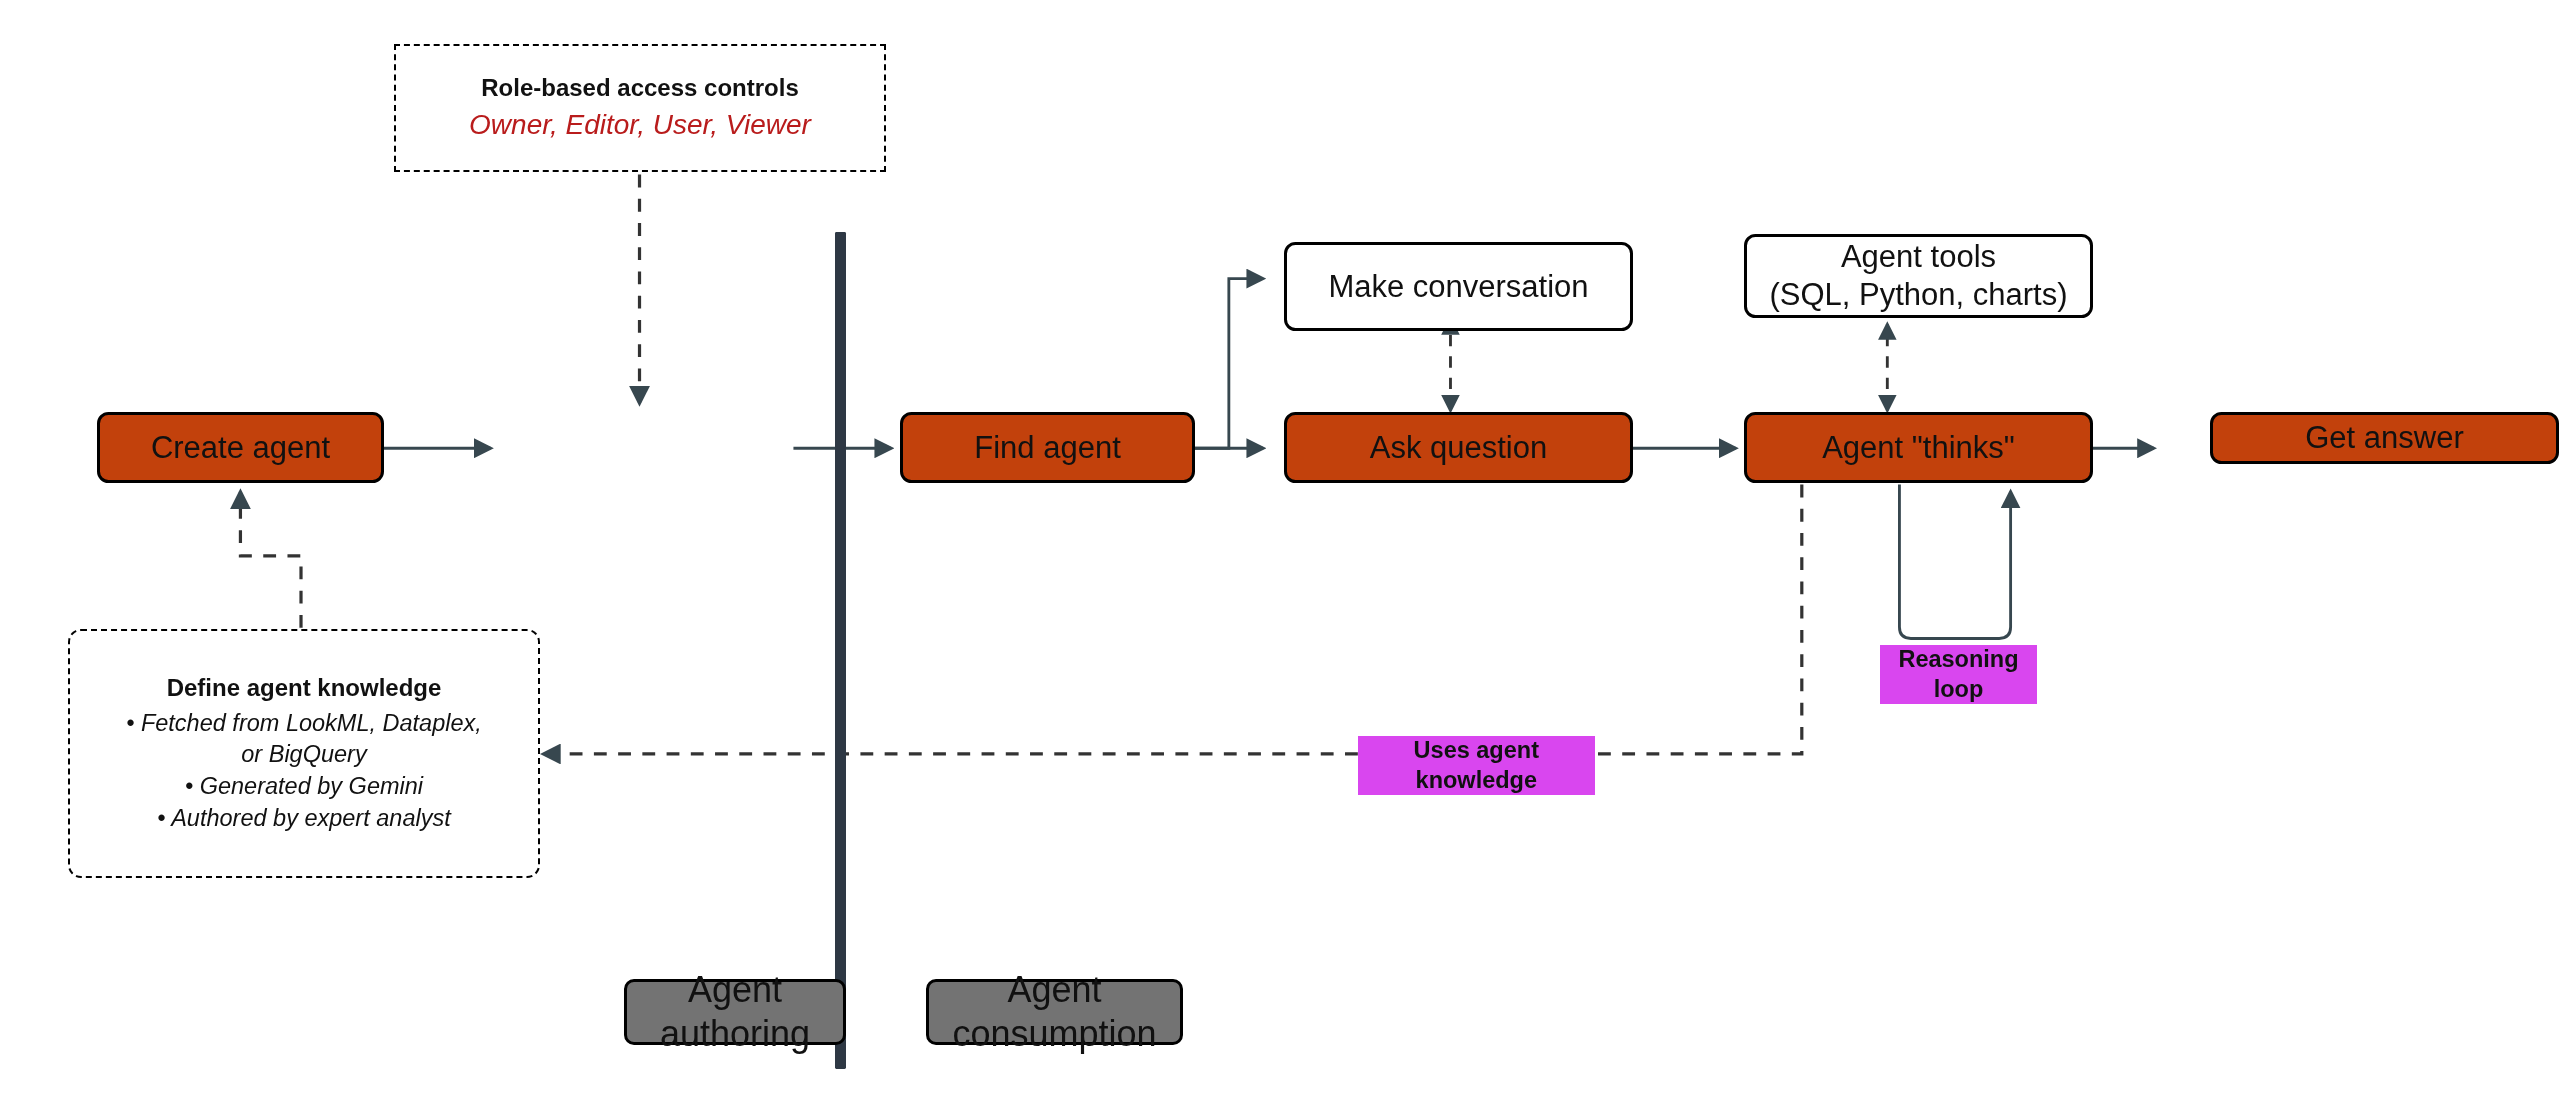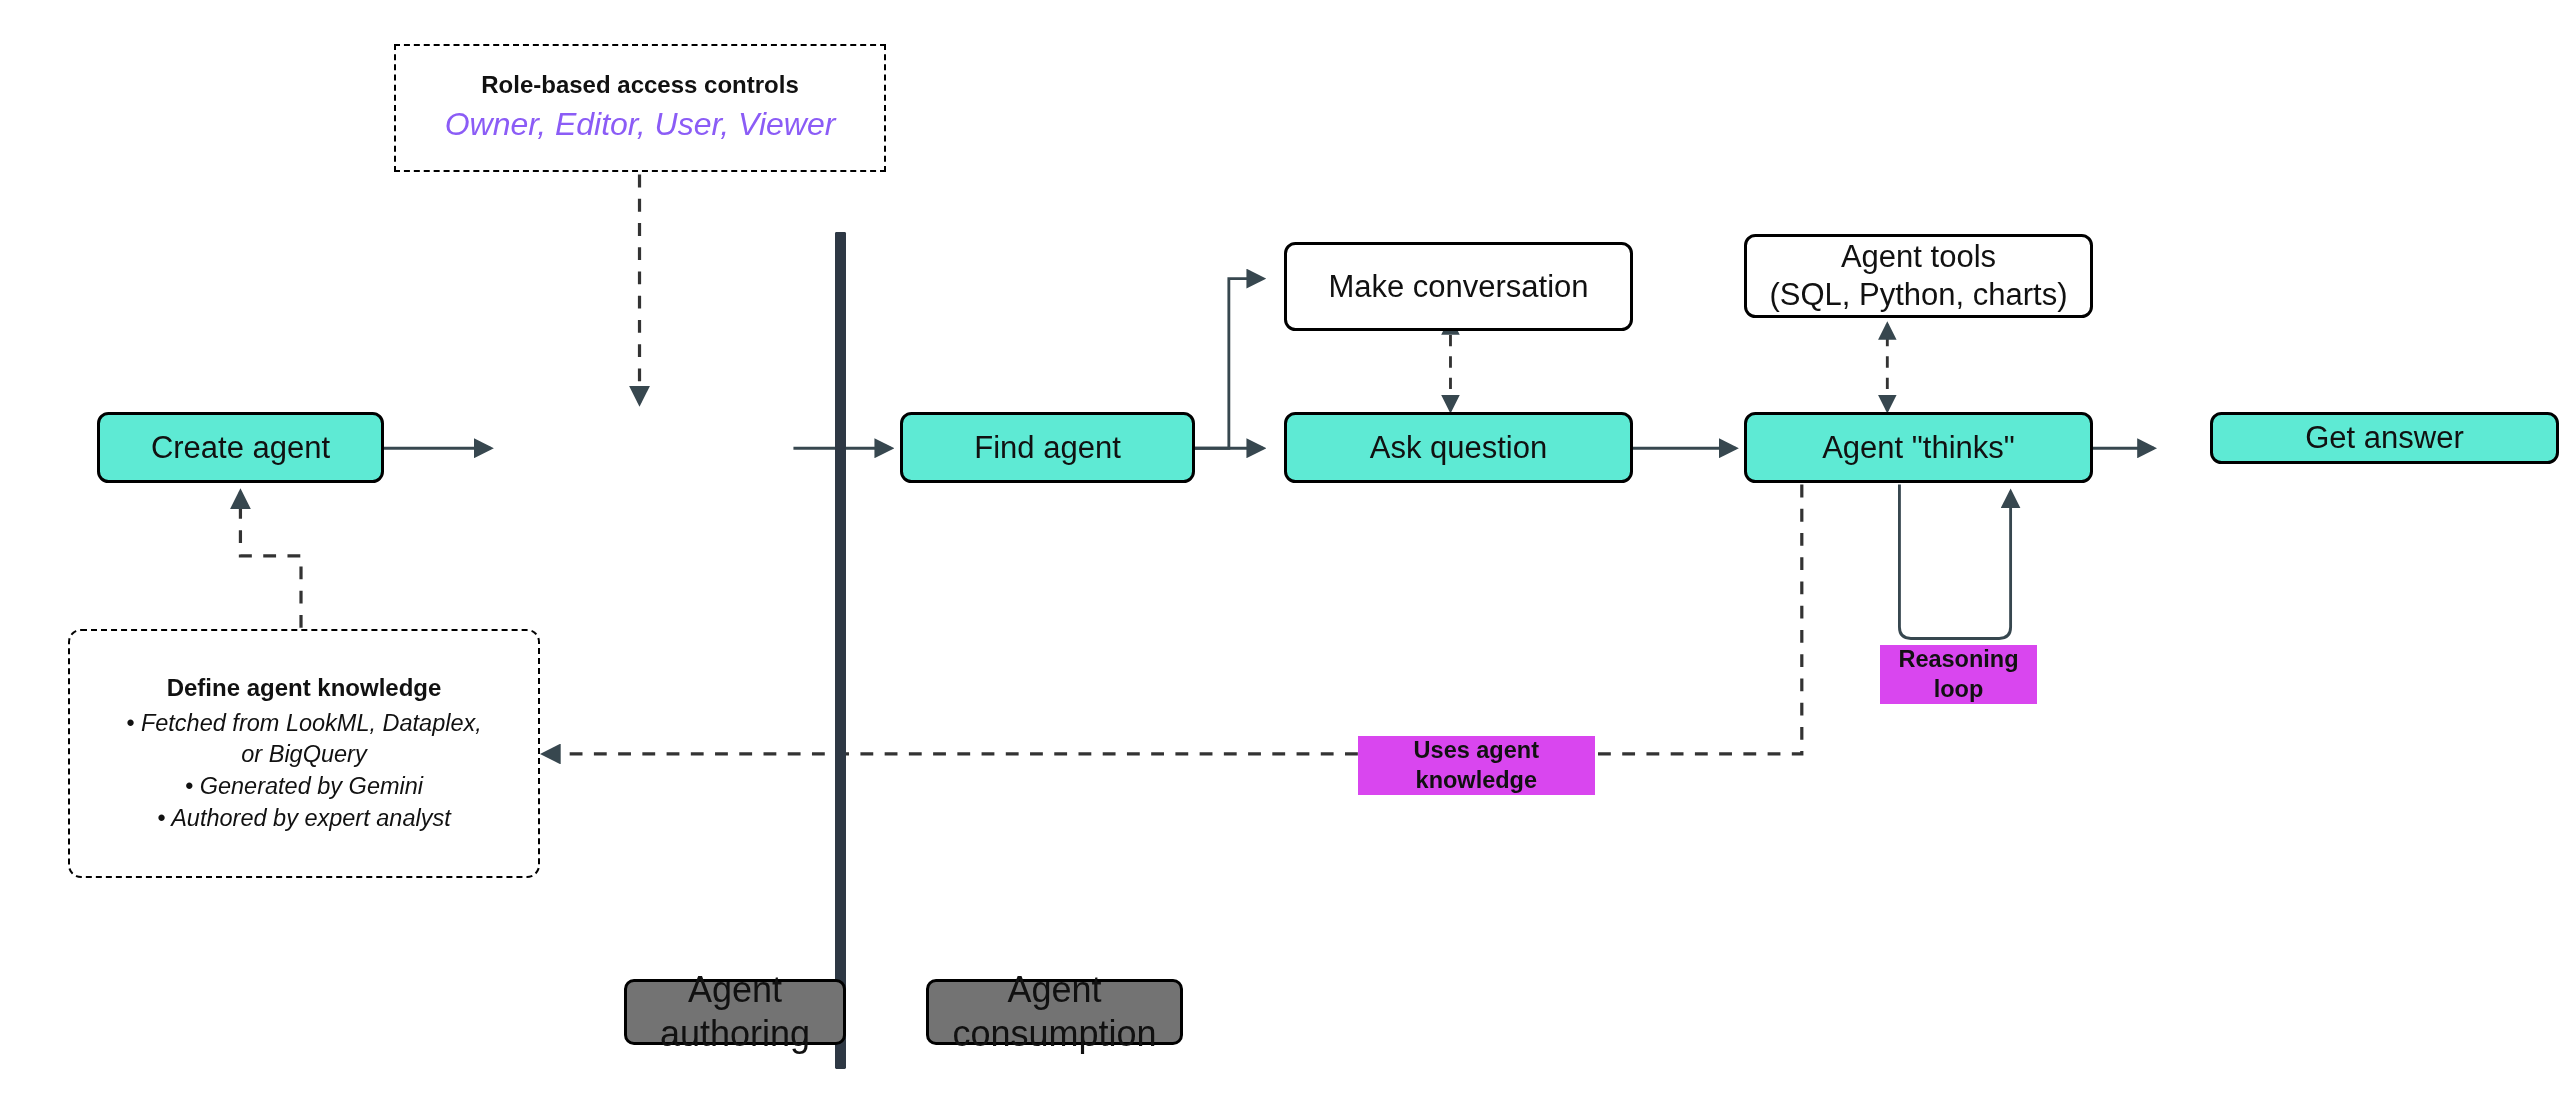--- a/index.html
+++ b/index.html
@@ -53,21 +53,21 @@
     align-items: center;
     justify-content: center;
     text-align: center;
     border: 3.6px solid #000000;
     border-radius: 11.4px;
     color: #111111;
     line-height: 1.22;
     white-space: pre-line;
   }
   .node.blue {
-    background: #5eead4;
+    background: #c2410c;
     font-size: 31px;
   }
   .node.white {
     background: #ffffff;
     font-size: 31px;
   }
   .node.green {
     background: #737373;
     font-size: 36px;
     border-width: 3.6px;
@@ -90,22 +90,22 @@
   .annot.rounded { border-radius: 13px; }
   .annot-title {
     font-weight: bold;
     font-size: 24px;
     color: #111111;
     margin-bottom: 4.3px;
     line-height: 1.25;
   }
   .annot-sub {
     font-style: italic;
-    font-size: 32px;
-    color: #8b5cf6;
+    font-size: 28px;
+    color: #b91c1c;
     line-height: 1.3;
   }
   .annot-list {
     font-style: italic;
     font-size: 23.5px;
     color: #111111;
     line-height: 1.32;
   }
   .annot-list div { margin: 0.7px 0; }
   

